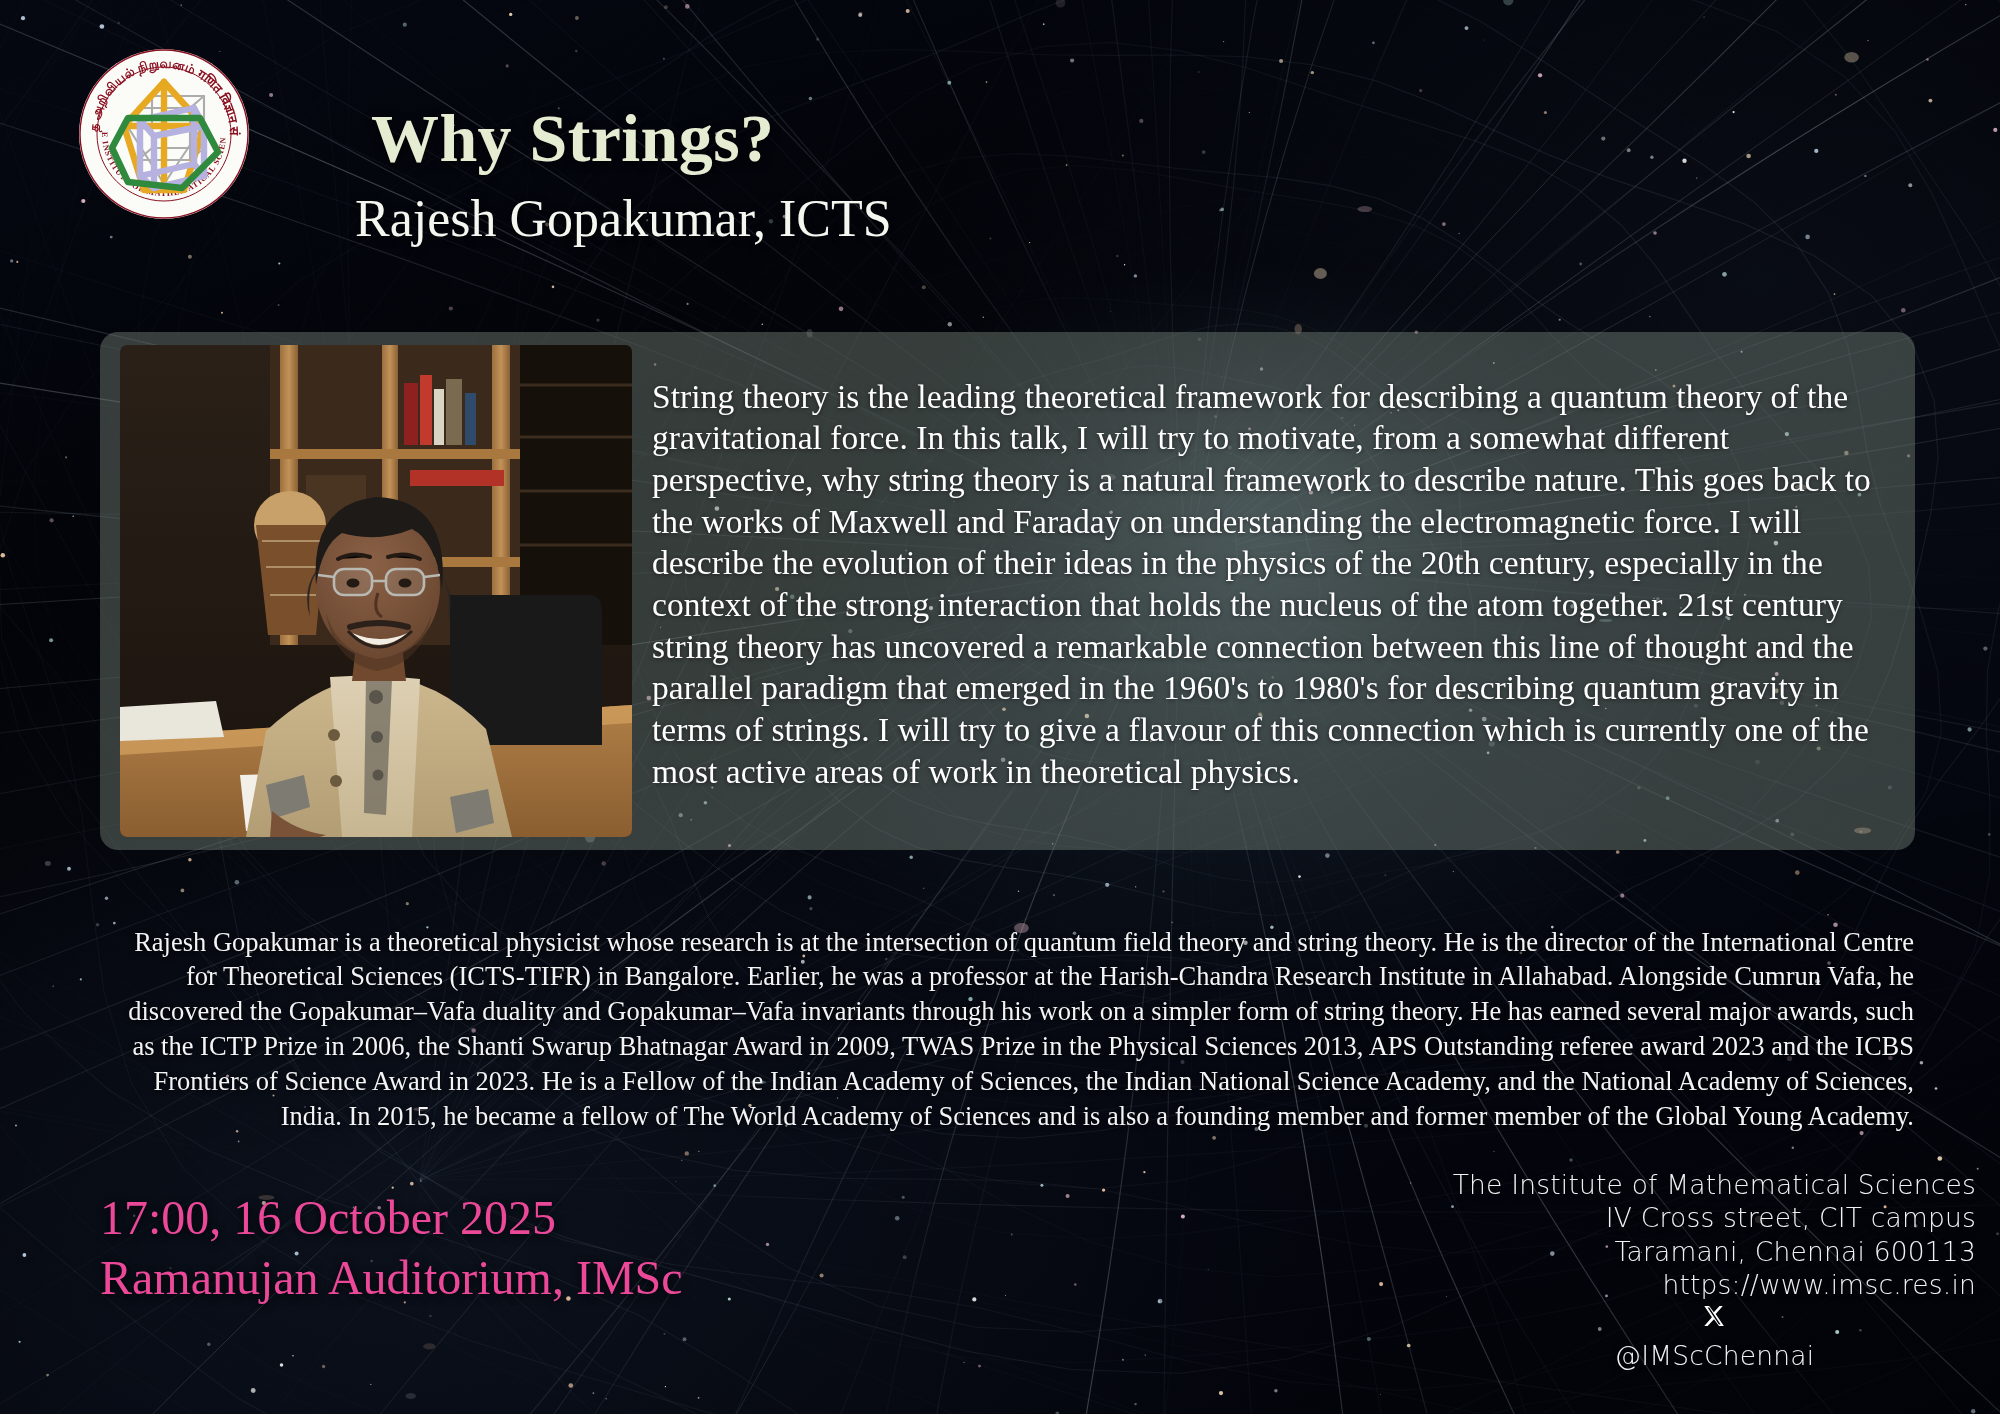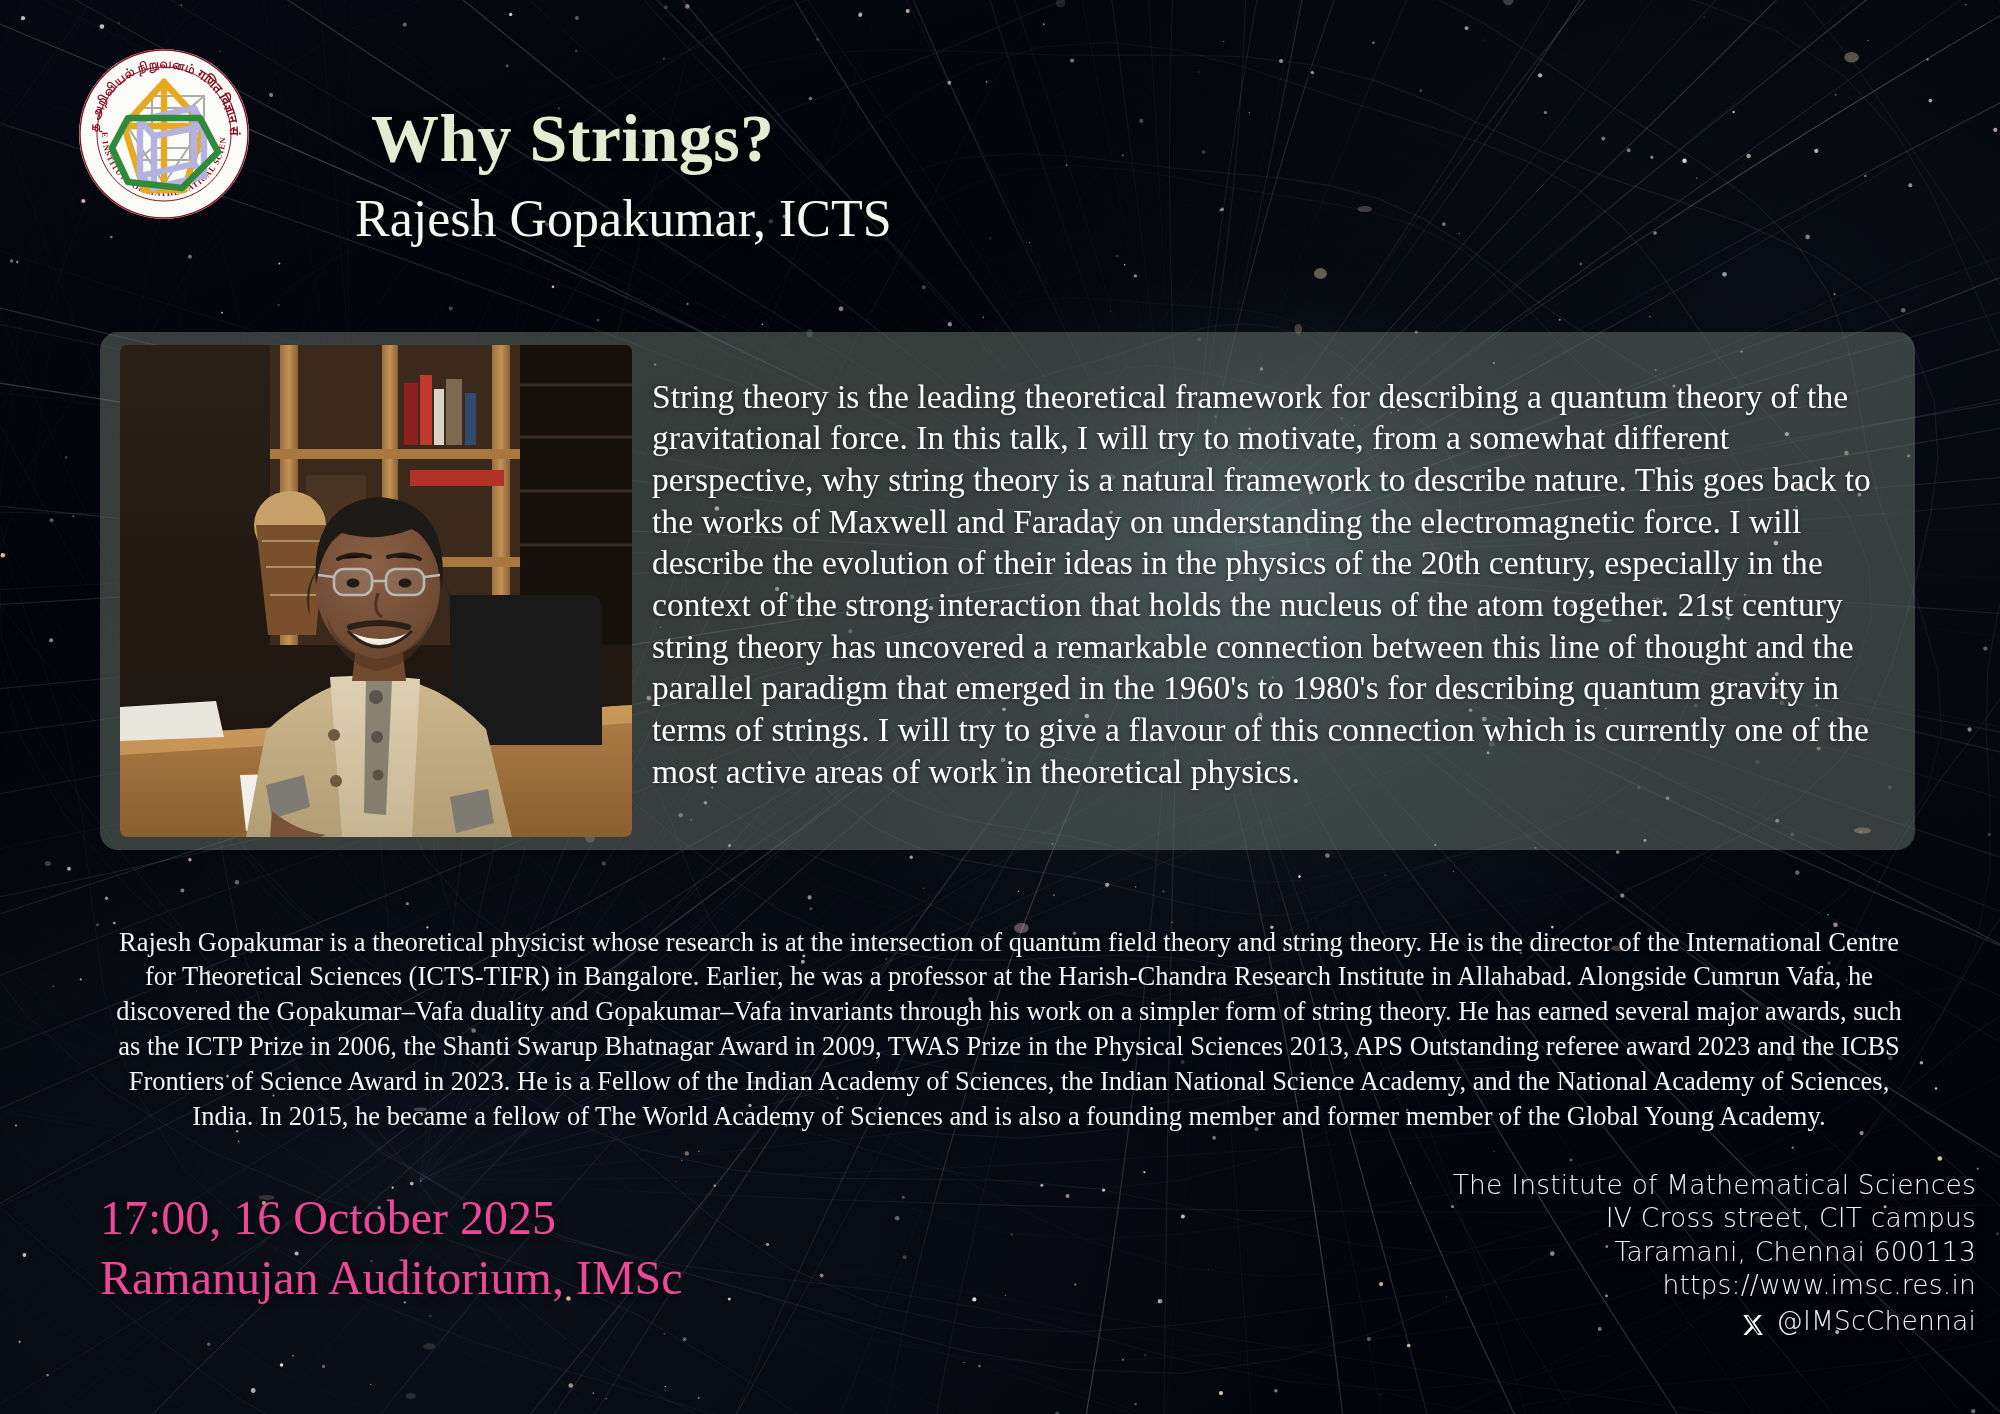--- a/index.html
+++ b/index.html
@@ -111,21 +111,21 @@
   
   #bio-text {
     position: absolute;
     left: 104px;
     top: 898px;
     width: 1810px;
     font-size: 26.5px;
     line-height: 1.318;
     color: #f2f4f6;
     text-shadow: 0 1px 5px rgba(0,0,0,0.95);
-    text-align: center;
+    text-align: right;
   }
 
   
   #event-details {
     position: absolute;
     left: 100px;
     top: 1188px;
   }
   .event-line {
     font-size: 48px;
@@ -147,24 +147,25 @@
   .inst-line {
     font-size: 26.5px;
     color: #f0f2f5;
     line-height: 1.26;
     letter-spacing: 0.2px;
     text-shadow: 0 1px 6px rgba(0,0,0,0.95);
     white-space: nowrap;
   }
   #social-line {
     display: flex;
-    align-items: flex-end;
+    align-items: center;
     justify-content: flex-end;
     gap: 11px;
     margin-top: 2px;
+    flex-direction: column;
   }
   #x-icon { display:block; }
 </style>
 </head>
 <body>
 
 <div id="poster">
 
   <div class="bg-layer" id="bg-space"></div>
 

